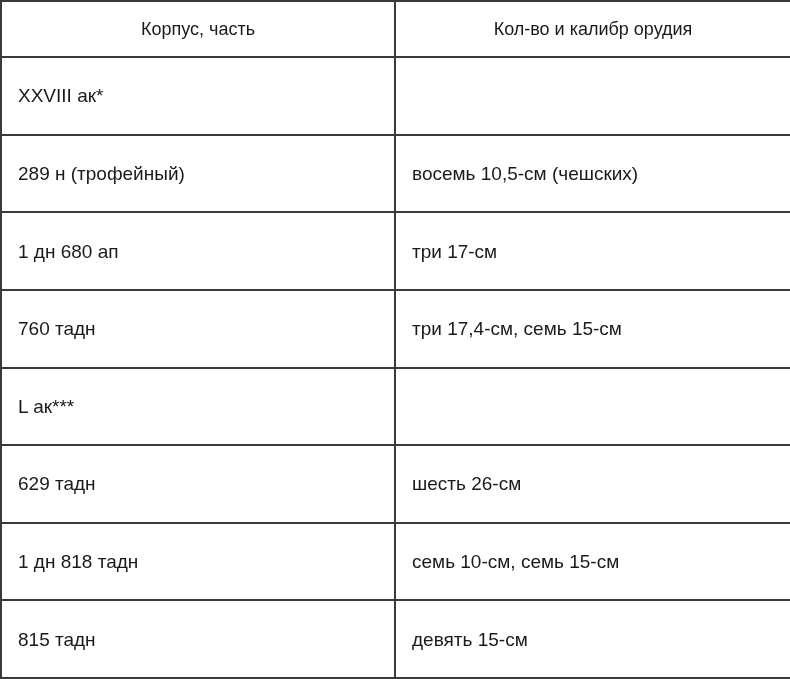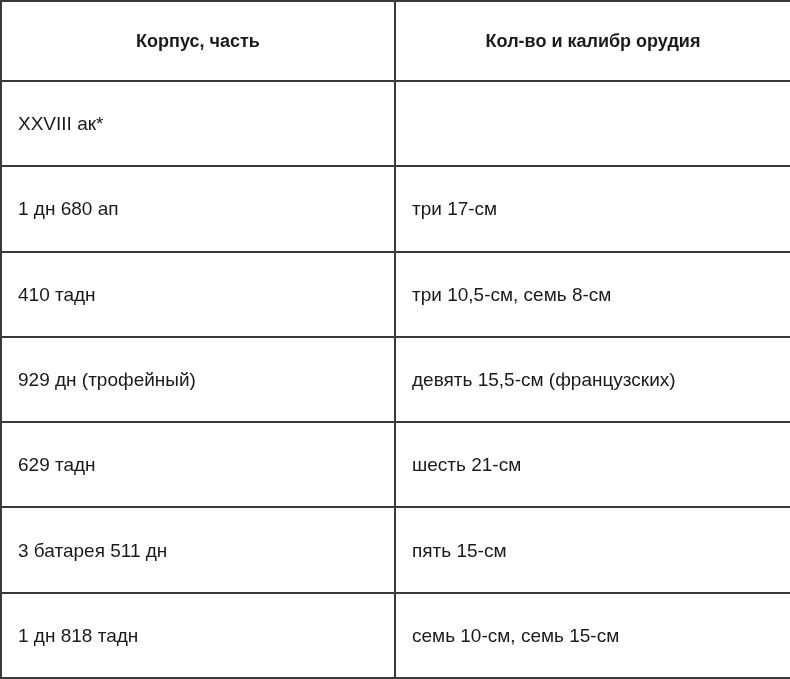--- a/index.html
+++ b/index.html
@@ -17,23 +17,23 @@
   table.artillery th, table.artillery td {
     border: 2px solid #3a3a3a;
     padding: 0 0 0 16px;
     vertical-align: middle;
     text-align: left;
     font-size: 19px;
     line-height: 1;
     white-space: nowrap;
   }
   table.artillery th {
-    font-weight: bold;
+    font-weight: normal;
     text-align: center;
-    padding: 16px;
+    padding: 4px;
     font-size: 18px;
     height: 46px;
   }
   table.artillery td { height: 46.5px; }
 </style>
 </head>
 <body>
 
 <table class="artillery">
   <colgroup>
@@ -45,37 +45,41 @@
       <th>Корпус, часть</th>
       <th>Кол-во и калибр орудия</th>
     </tr>
   </thead>
   <tbody>
     <tr>
       <td>XXVIII ак*</td>
       <td></td>
     </tr>
     <tr>
+      <td>289 н (трофейный)</td>
+      <td>восемь 10,5-см (чешских)</td>
+    </tr>
+    <tr>
       <td>1 дн 680 ап</td>
       <td>три 17-см</td>
     </tr>
     <tr>
-      <td>410 тадн</td>
-      <td>три 10,5-см, семь 8-см</td>
+      <td>760 тадн</td>
+      <td>три 17,4-см, семь 15-см</td>
     </tr>
     <tr>
-      <td>929 дн (трофейный)</td>
-      <td>девять 15,5-см (французских)</td>
+      <td>L ак***</td>
+      <td></td>
     </tr>
     <tr>
       <td>629 тадн</td>
-      <td>шесть 21-см</td>
-    </tr>
-    <tr>
-      <td>3 батарея 511 дн</td>
-      <td>пять 15-см</td>
+      <td>шесть 26-см</td>
     </tr>
     <tr>
       <td>1 дн 818 тадн</td>
       <td>семь 10-см, семь 15-см</td>
     </tr>
+    <tr>
+      <td>815 тадн</td>
+      <td>девять 15-см</td>
+    </tr>
   </tbody>
 </table>
 
 </body></html>

